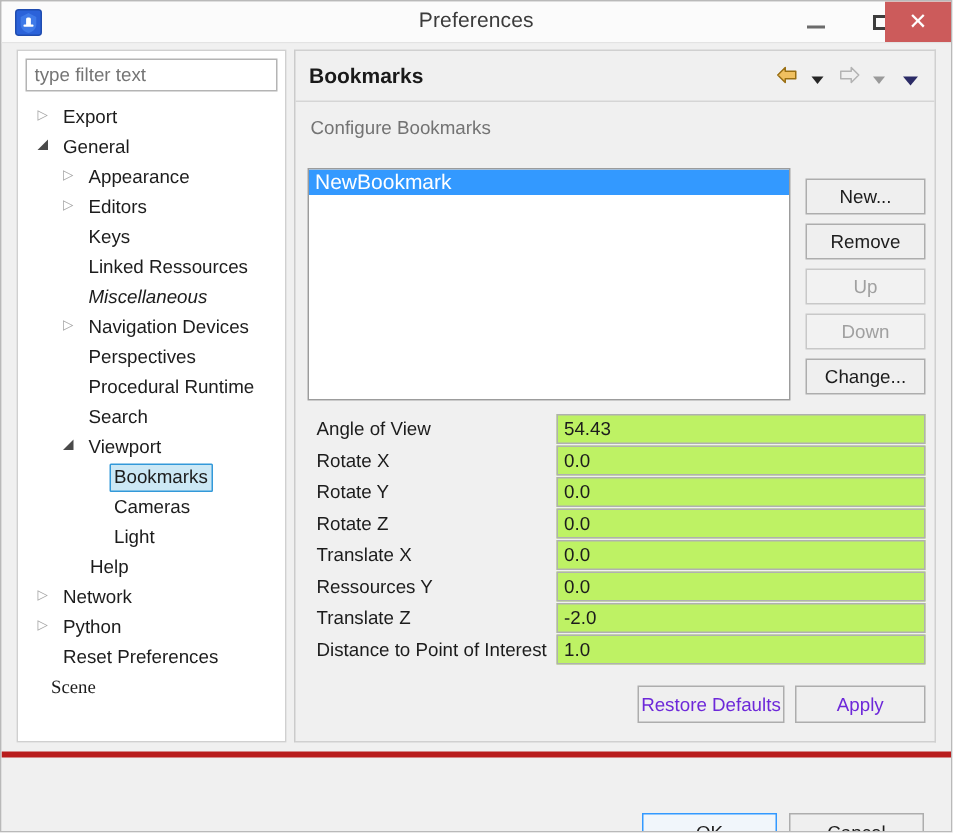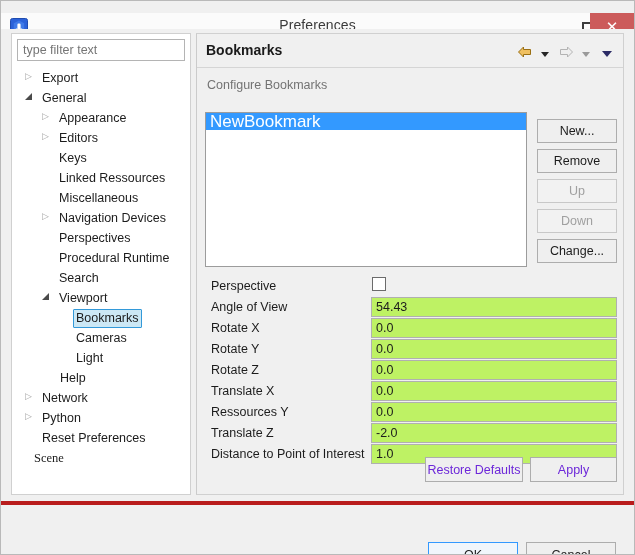--- a/index.html
+++ b/index.html
@@ -18,21 +18,21 @@
     height: 555px;
     box-sizing: border-box;
     background: #f0f0f0;
     border: 1px solid #b9b9b9;
     overflow: hidden;
   }
 
   
   #titlebar {
     position: absolute;
-    left: 0; top: 12px;
+    left: 0; top: 0;
     width: 633px;
     height: 28px;
     background: #fbfbfb;
     border-bottom: 1px solid #e3e3e3;
     box-sizing: border-box;
   }
   #app-icon {
     position: absolute;
     left: 9px; top: 5px;
     width: 18px; height: 18px;
@@ -228,21 +228,21 @@
     width: 322px;
     height: 155px;
     background: #ffffff;
     border: 1px solid #9c9c9c;
     box-sizing: border-box;
     overflow: hidden;
   }
   .list-item {
     height: 17px;
     line-height: 17px;
-    font-size: 17px;
+    font-size: 14px;
     padding-left: 4px;
     color: #1c1c1c;
   }
   .list-item.selected {
     background: #3399ff;
     color: #ffffff;
   }
 
   
   .side-btn {
@@ -399,21 +399,21 @@
 
     <div id="tree-panel">
       <input id="filter-input" type="text" placeholder="type filter text" style="">
       <div id="tree">
           <div class="tree-row"><span class="tw-right" style="left: 12px;">▷</span><span class="tree-label" style="margin-left: 26px;">Export</span></div>
           <div class="tree-row"><span class="tw-down" style="left: 12px;"></span><span class="tree-label" style="margin-left: 26px;">General</span></div>
           <div class="tree-row"><span class="tw-right" style="left: 29px;">▷</span><span class="tree-label" style="margin-left: 43px;">Appearance</span></div>
           <div class="tree-row"><span class="tw-right" style="left: 29px;">▷</span><span class="tree-label" style="margin-left: 43px;">Editors</span></div>
           <div class="tree-row"><span class="tree-label" style="margin-left: 43px;">Keys</span></div>
           <div class="tree-row"><span class="tree-label" style="margin-left: 43px;">Linked Ressources</span></div>
-          <div class="tree-row"><span class="tree-label" style="margin-left: 43px;">Miscellaneous</span></div>
+          <div class="tree-row"><span class="tree-label" style="margin-left: 43px; font-style: italic;">Miscellaneous</span></div>
           <div class="tree-row"><span class="tw-right" style="left: 29px;">▷</span><span class="tree-label" style="margin-left: 43px;">Navigation Devices</span></div>
           <div class="tree-row"><span class="tree-label" style="margin-left: 43px;">Perspectives</span></div>
           <div class="tree-row"><span class="tree-label" style="margin-left: 43px;">Procedural Runtime</span></div>
           <div class="tree-row"><span class="tree-label" style="margin-left: 43px;">Search</span></div>
           <div class="tree-row"><span class="tw-down" style="left: 29px;"></span><span class="tree-label" style="margin-left: 43px;">Viewport</span></div>
           <div class="tree-row selected"><span class="tree-label" style="margin-left: 60px;">Bookmarks</span></div>
           <div class="tree-row"><span class="tree-label" style="margin-left: 60px;">Cameras</span></div>
           <div class="tree-row"><span class="tree-label" style="margin-left: 60px;">Light</span></div>
           <div class="tree-row"><span class="tree-label" style="margin-left: 44px;">Help</span></div>
           <div class="tree-row"><span class="tw-right" style="left: 12px;">▷</span><span class="tree-label" style="margin-left: 26px;">Network</span></div>
@@ -452,24 +452,20 @@
         </div>
 
       <button class="side-btn" id="btn-new">New...</button>
       <button class="side-btn" id="btn-remove">Remove</button>
       <button class="side-btn disabled" id="btn-up">Up</button>
       <button class="side-btn disabled" id="btn-down">Down</button>
       <button class="side-btn" id="btn-change">Change...</button>
 
       <div id="form">
           <div class="form-row">
-            <span class="form-label">Perspective</span>
-            <button class="form-check"></button>
-          </div>
-          <div class="form-row">
             <span class="form-label">Angle of View</span>
             <input type="text" class="form-field" value="54.43" style="">
           </div>
           <div class="form-row">
             <span class="form-label">Rotate X</span>
             <input type="text" class="form-field" value="0.0" style="">
           </div>
           <div class="form-row">
             <span class="form-label">Rotate Y</span>
             <input type="text" class="form-field" value="0.0" style="">

